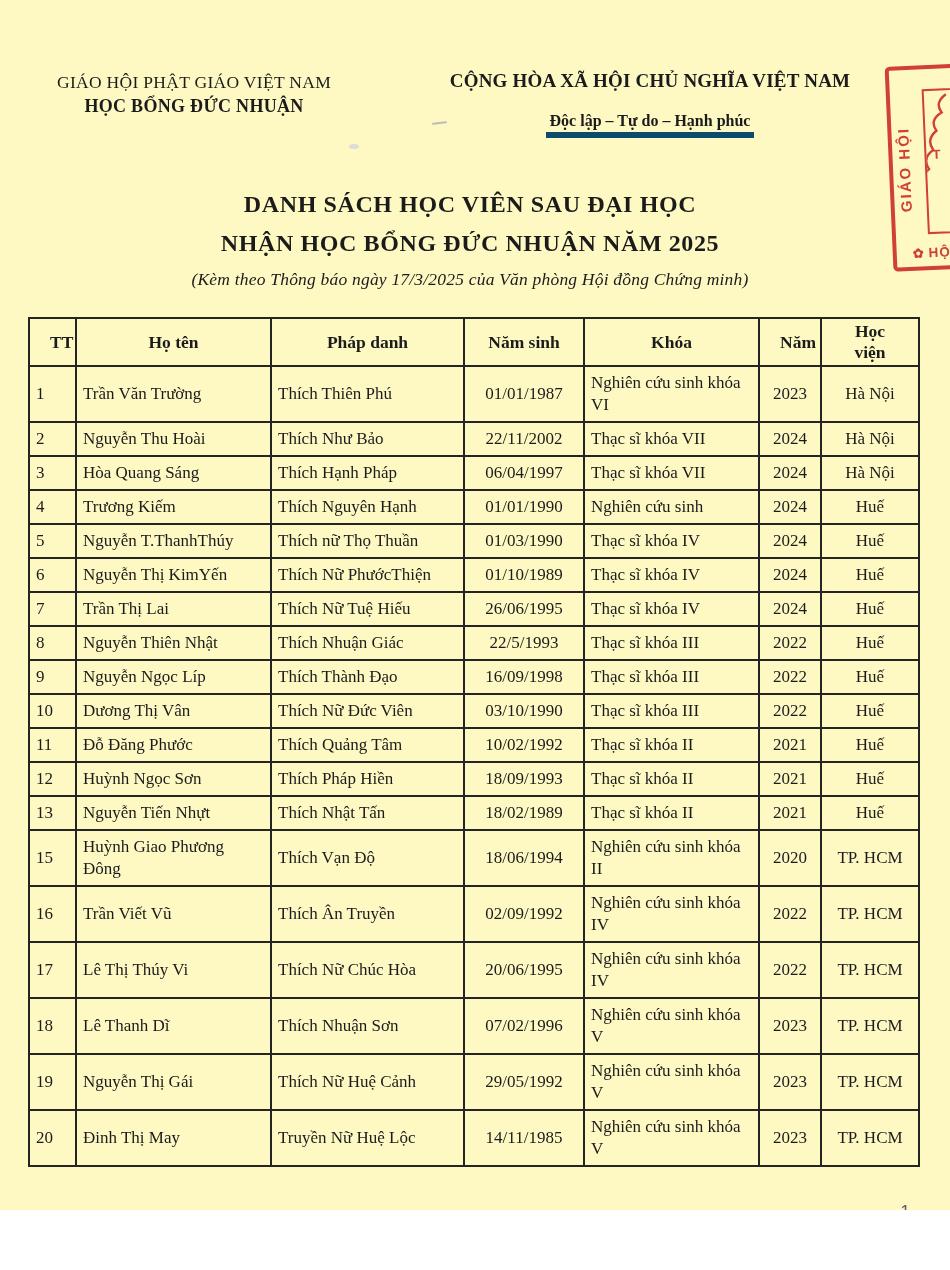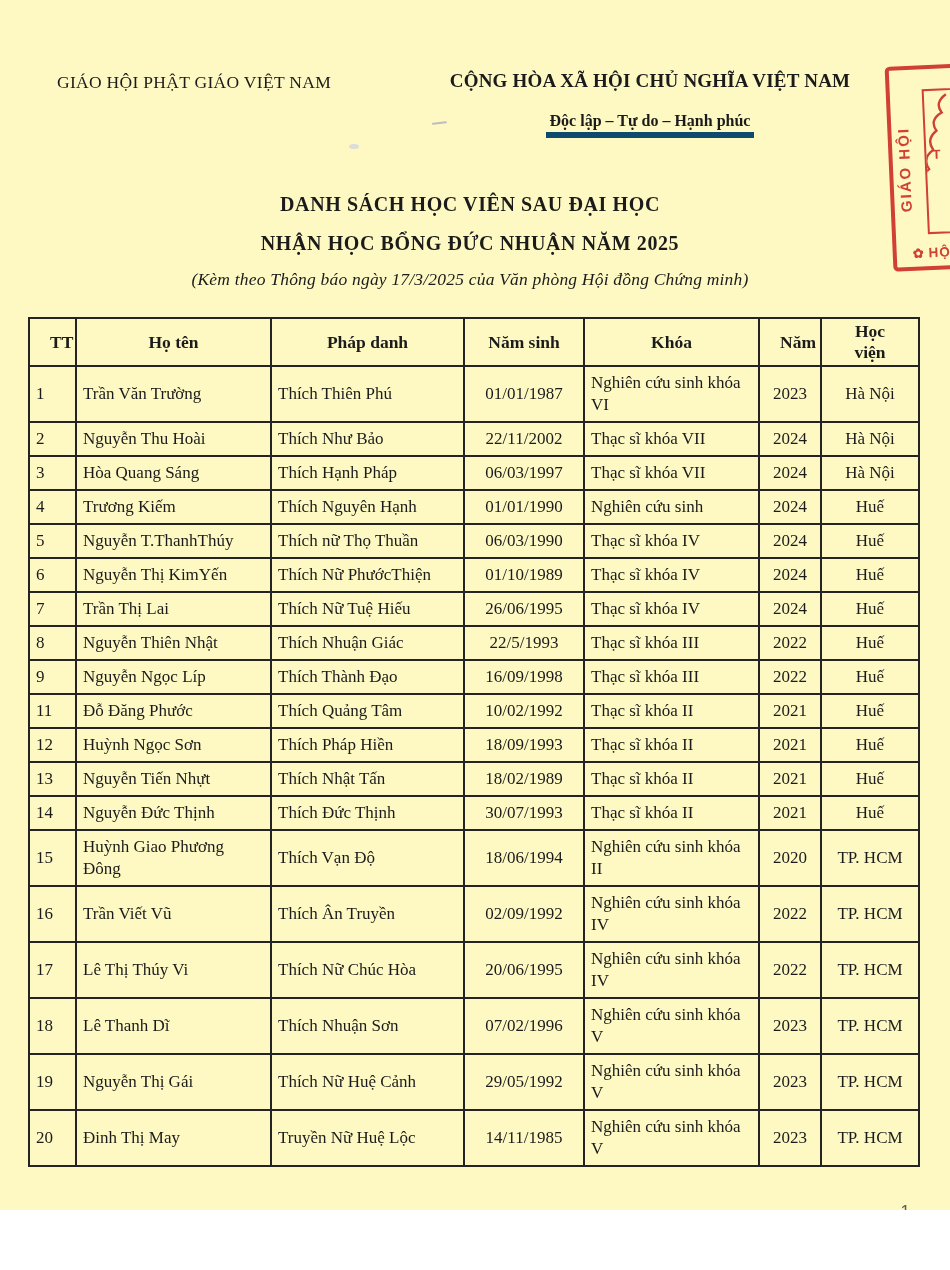--- a/index.html
+++ b/index.html
@@ -34,21 +34,21 @@
                 font-size:15px; color:#d04035; letter-spacing:2px; text-align:center; }
   .stamp-center { position:absolute; top:78px; left:40px; color:#d04035; font-weight:bold;
                   font-size:13px; font-family:"Liberation Sans", sans-serif; }
   .stamp-bottom { position:absolute; bottom:6px; left:16px; color:#d04035; font-weight:bold;
                   font-size:13.5px; font-family:"Liberation Sans", sans-serif; letter-spacing:1px; }
   .stamp-flower { font-size:13px; margin-right:4px; }
   .stamp-wave { position:absolute; left:34px; top:24px; }
 
   
   .title-block { position:absolute; left:0; top:185px; width:940px; text-align:center; }
-  .title-line { font-size:20px; font-weight:bold; letter-spacing:.6px; line-height:39px; }
+  .title-line { font-size:24px; font-weight:bold; letter-spacing:.6px; line-height:39px; }
   .subtitle { font-size:17.5px; font-style:italic; margin-top:6px; letter-spacing:.2px; }
 
   
   table.roster { position:absolute; left:28px; top:317px; width:890px;
                  border-collapse:collapse; table-layout:fixed; }
   table.roster th, table.roster td { border:2px solid #242424; }
   table.roster th { height:32px; font-size:17.5px; font-weight:bold; text-align:center;
                     padding:2px 20px; }
   table.roster td { font-size:17px; line-height:22px; padding:5px 6px; vertical-align:middle; }
   td.c-tt { text-align:left; padding-left:7px; }
@@ -66,20 +66,21 @@
   .page-number { position:absolute; right:40px; top:1202px; font-size:17px; color:#5a5a5a;
                  font-family:"Liberation Sans", sans-serif; }
 </style>
 </head>
 <body>
 
 <div class="page">
 
   <div class="org-left">
     <div class="l1">GIÁO HỘI PHẬT GIÁO VIỆT NAM</div>
+    <div class="l2">HỌC BỔNG ĐỨC NHUẬN</div>
   </div>
 
   <div class="org-right">
     <div class="l1">CỘNG HÒA XÃ HỘI CHỦ NGHĨA VIỆT NAM</div><br>
     <div class="l2">Độc lập – Tự do – Hạnh phúc</div>
   </div>
 
   <div class="smudge-dash"></div>
   <div class="smudge-dot"></div>
 
@@ -139,39 +140,39 @@
       <td class="c-dharma">Thích Như Bảo</td>
       <td class="c-birth">22/11/2002</td>
       <td class="c-course">Thạc sĩ khóa VII</td>
       <td class="c-year">2024</td>
       <td class="c-institute">Hà Nội</td>
     </tr>
         <tr>
       <td class="c-tt">3</td>
       <td class="c-name">Hòa Quang Sáng</td>
       <td class="c-dharma">Thích Hạnh Pháp</td>
-      <td class="c-birth">06/03/1997</td>
+      <td class="c-birth">06/04/1997</td>
       <td class="c-course">Thạc sĩ khóa VII</td>
       <td class="c-year">2024</td>
       <td class="c-institute">Hà Nội</td>
     </tr>
         <tr>
       <td class="c-tt">4</td>
       <td class="c-name">Trương Kiếm</td>
       <td class="c-dharma">Thích Nguyên Hạnh</td>
       <td class="c-birth">01/01/1990</td>
       <td class="c-course">Nghiên cứu sinh</td>
       <td class="c-year">2024</td>
       <td class="c-institute">Huế</td>
     </tr>
         <tr>
       <td class="c-tt">5</td>
       <td class="c-name">Nguyễn T.ThanhThúy</td>
       <td class="c-dharma">Thích nữ Thọ Thuần</td>
-      <td class="c-birth">06/03/1990</td>
+      <td class="c-birth">01/03/1990</td>
       <td class="c-course">Thạc sĩ khóa IV</td>
       <td class="c-year">2024</td>
       <td class="c-institute">Huế</td>
     </tr>
         <tr>
       <td class="c-tt">6</td>
       <td class="c-name">Nguyễn Thị KimYến</td>
       <td class="c-dharma">Thích Nữ PhướcThiện</td>
       <td class="c-birth">01/10/1989</td>
       <td class="c-course">Thạc sĩ khóa IV</td>
@@ -194,20 +195,29 @@
       <td class="c-birth">22/5/1993</td>
       <td class="c-course">Thạc sĩ khóa III</td>
       <td class="c-year">2022</td>
       <td class="c-institute">Huế</td>
     </tr>
         <tr>
       <td class="c-tt">9</td>
       <td class="c-name">Nguyễn Ngọc Líp</td>
       <td class="c-dharma">Thích Thành Đạo</td>
       <td class="c-birth">16/09/1998</td>
+      <td class="c-course">Thạc sĩ khóa III</td>
+      <td class="c-year">2022</td>
+      <td class="c-institute">Huế</td>
+    </tr>
+        <tr>
+      <td class="c-tt">10</td>
+      <td class="c-name">Dương Thị Vân</td>
+      <td class="c-dharma">Thích Nữ Đức Viên</td>
+      <td class="c-birth">03/10/1990</td>
       <td class="c-course">Thạc sĩ khóa III</td>
       <td class="c-year">2022</td>
       <td class="c-institute">Huế</td>
     </tr>
         <tr>
       <td class="c-tt">11</td>
       <td class="c-name">Đỗ Đăng Phước</td>
       <td class="c-dharma">Thích Quảng Tâm</td>
       <td class="c-birth">10/02/1992</td>
       <td class="c-course">Thạc sĩ khóa II</td>
@@ -226,29 +236,20 @@
         <tr>
       <td class="c-tt">13</td>
       <td class="c-name">Nguyễn Tiến Nhựt</td>
       <td class="c-dharma">Thích Nhật Tấn</td>
       <td class="c-birth">18/02/1989</td>
       <td class="c-course">Thạc sĩ khóa II</td>
       <td class="c-year">2021</td>
       <td class="c-institute">Huế</td>
     </tr>
         <tr>
-      <td class="c-tt">14</td>
-      <td class="c-name">Nguyễn Đức Thịnh</td>
-      <td class="c-dharma">Thích Đức Thịnh</td>
-      <td class="c-birth">30/07/1993</td>
-      <td class="c-course">Thạc sĩ khóa II</td>
-      <td class="c-year">2021</td>
-      <td class="c-institute">Huế</td>
-    </tr>
-        <tr>
       <td class="c-tt">15</td>
       <td class="c-name">Huỳnh Giao Phương Đông</td>
       <td class="c-dharma">Thích Vạn Độ</td>
       <td class="c-birth">18/06/1994</td>
       <td class="c-course">Nghiên cứu sinh khóa II</td>
       <td class="c-year">2020</td>
       <td class="c-institute">TP. HCM</td>
     </tr>
         <tr>
       <td class="c-tt">16</td>

